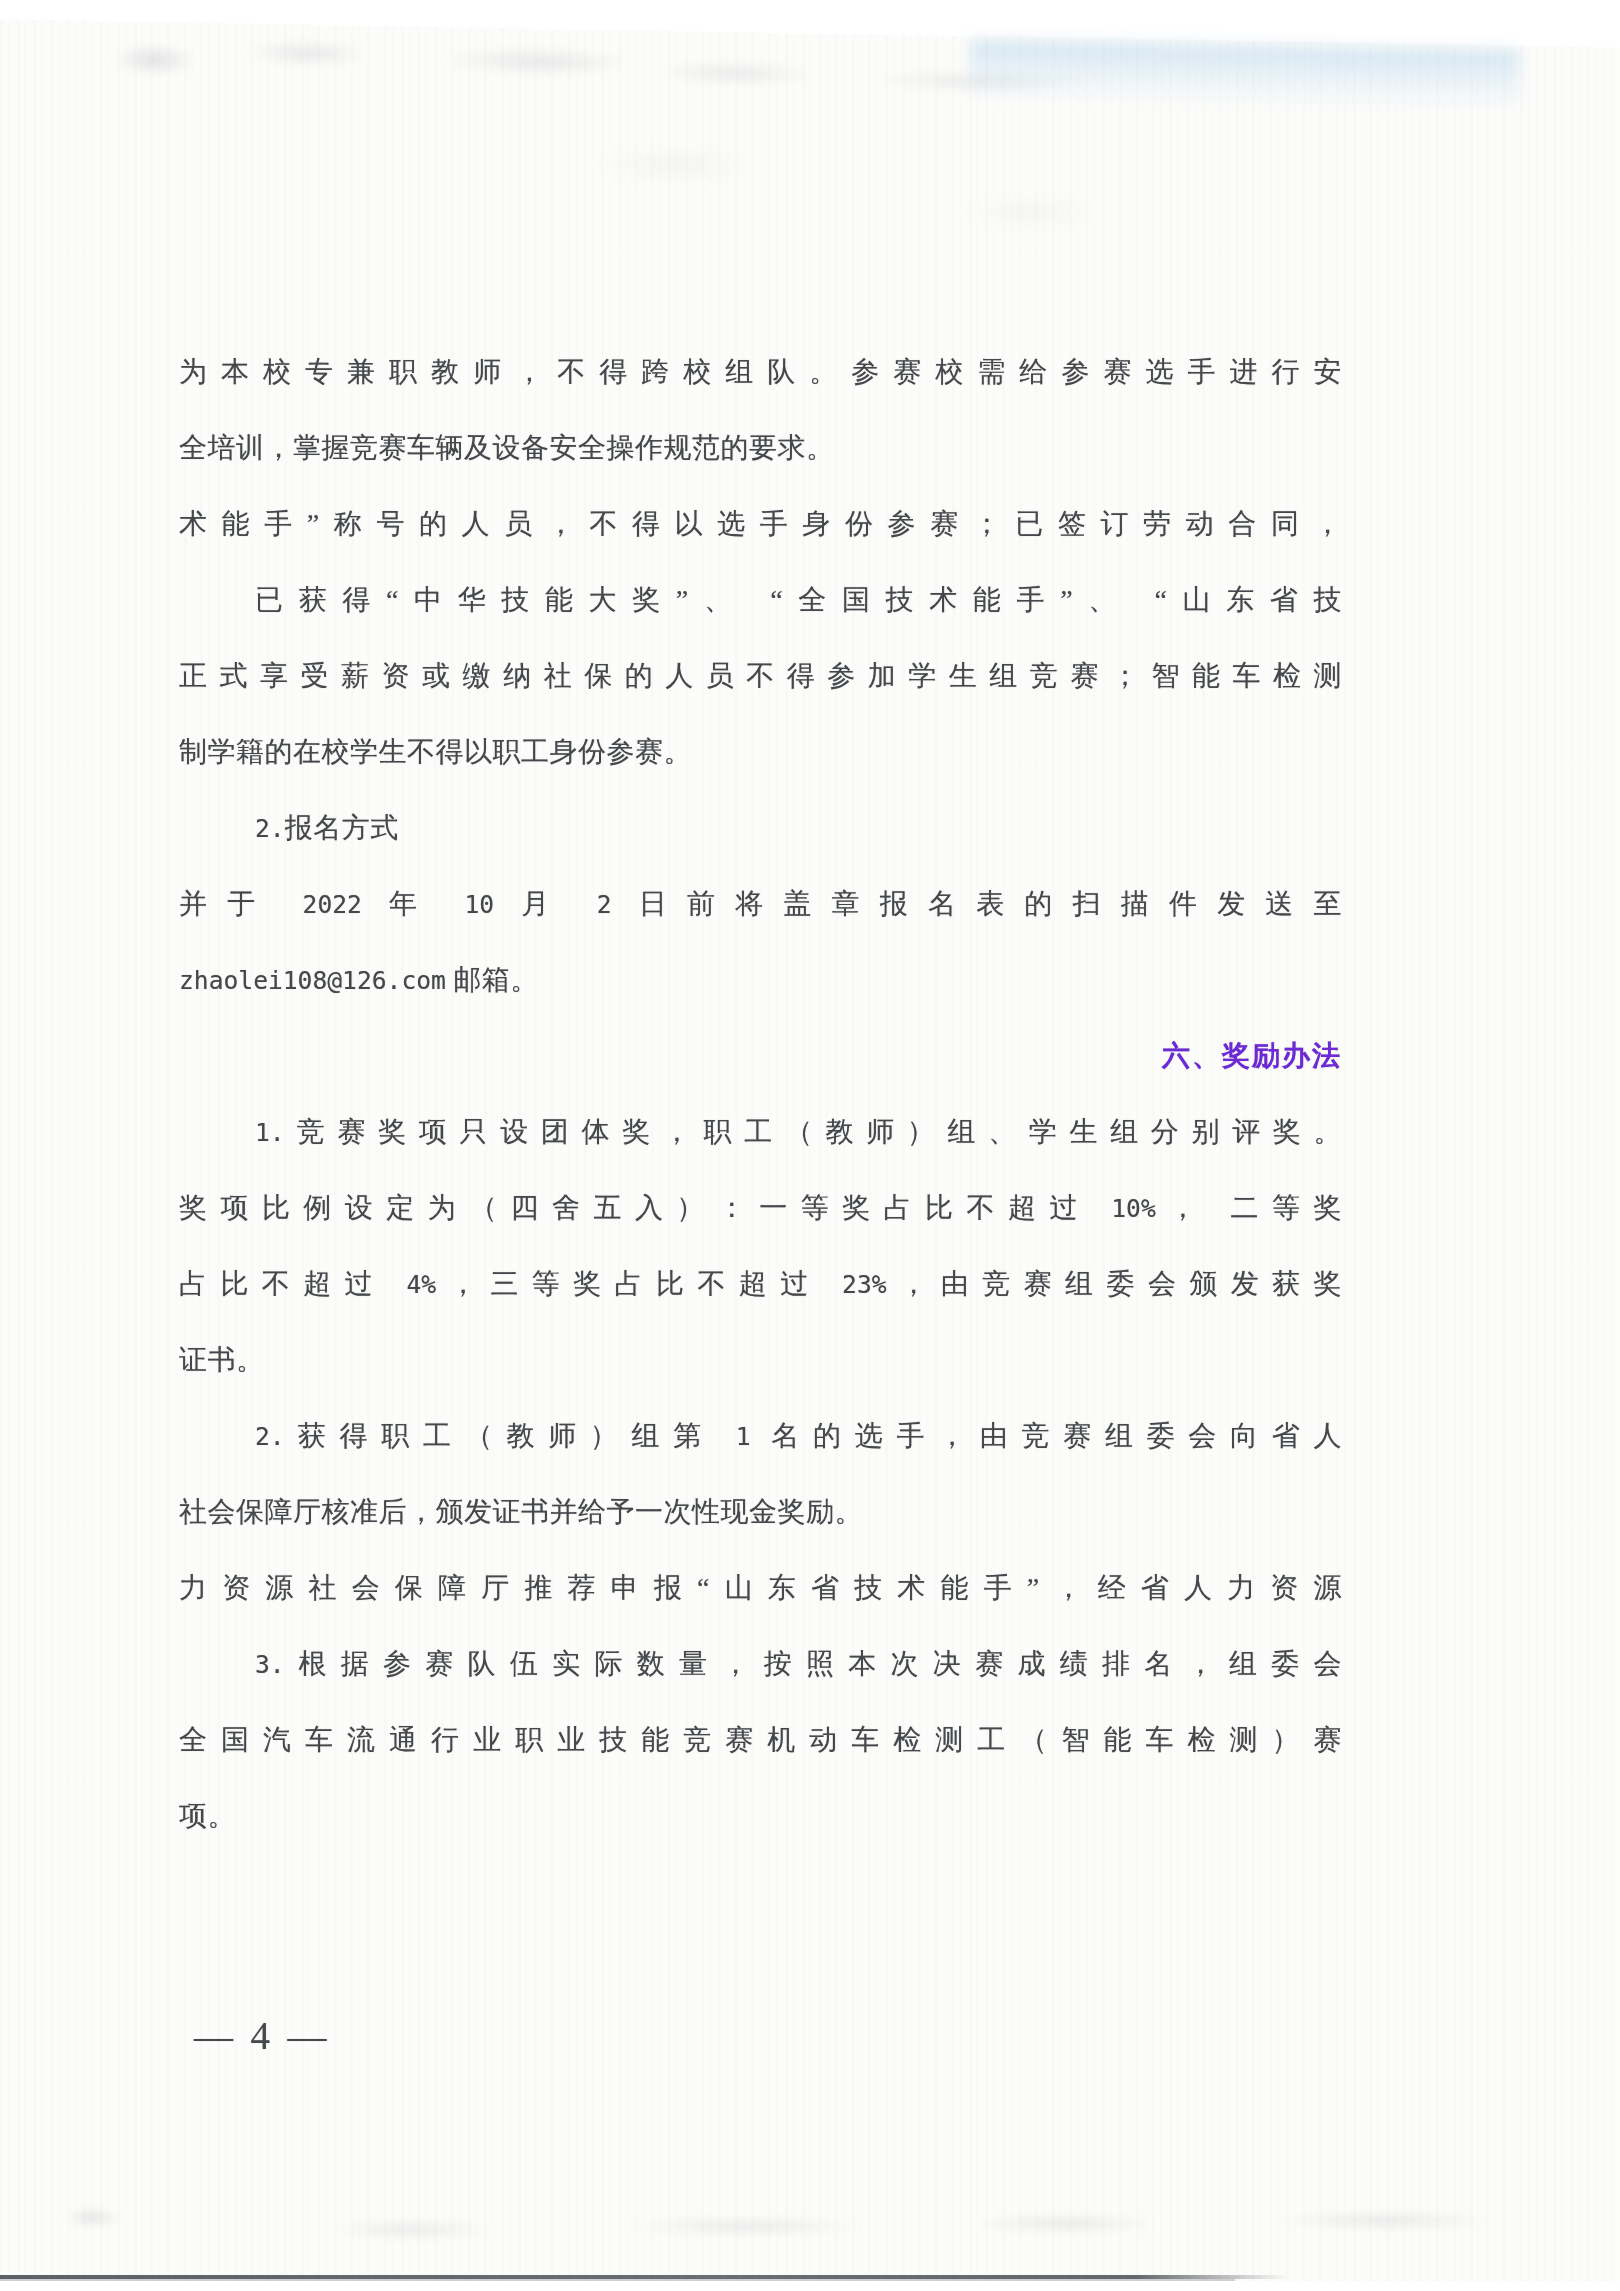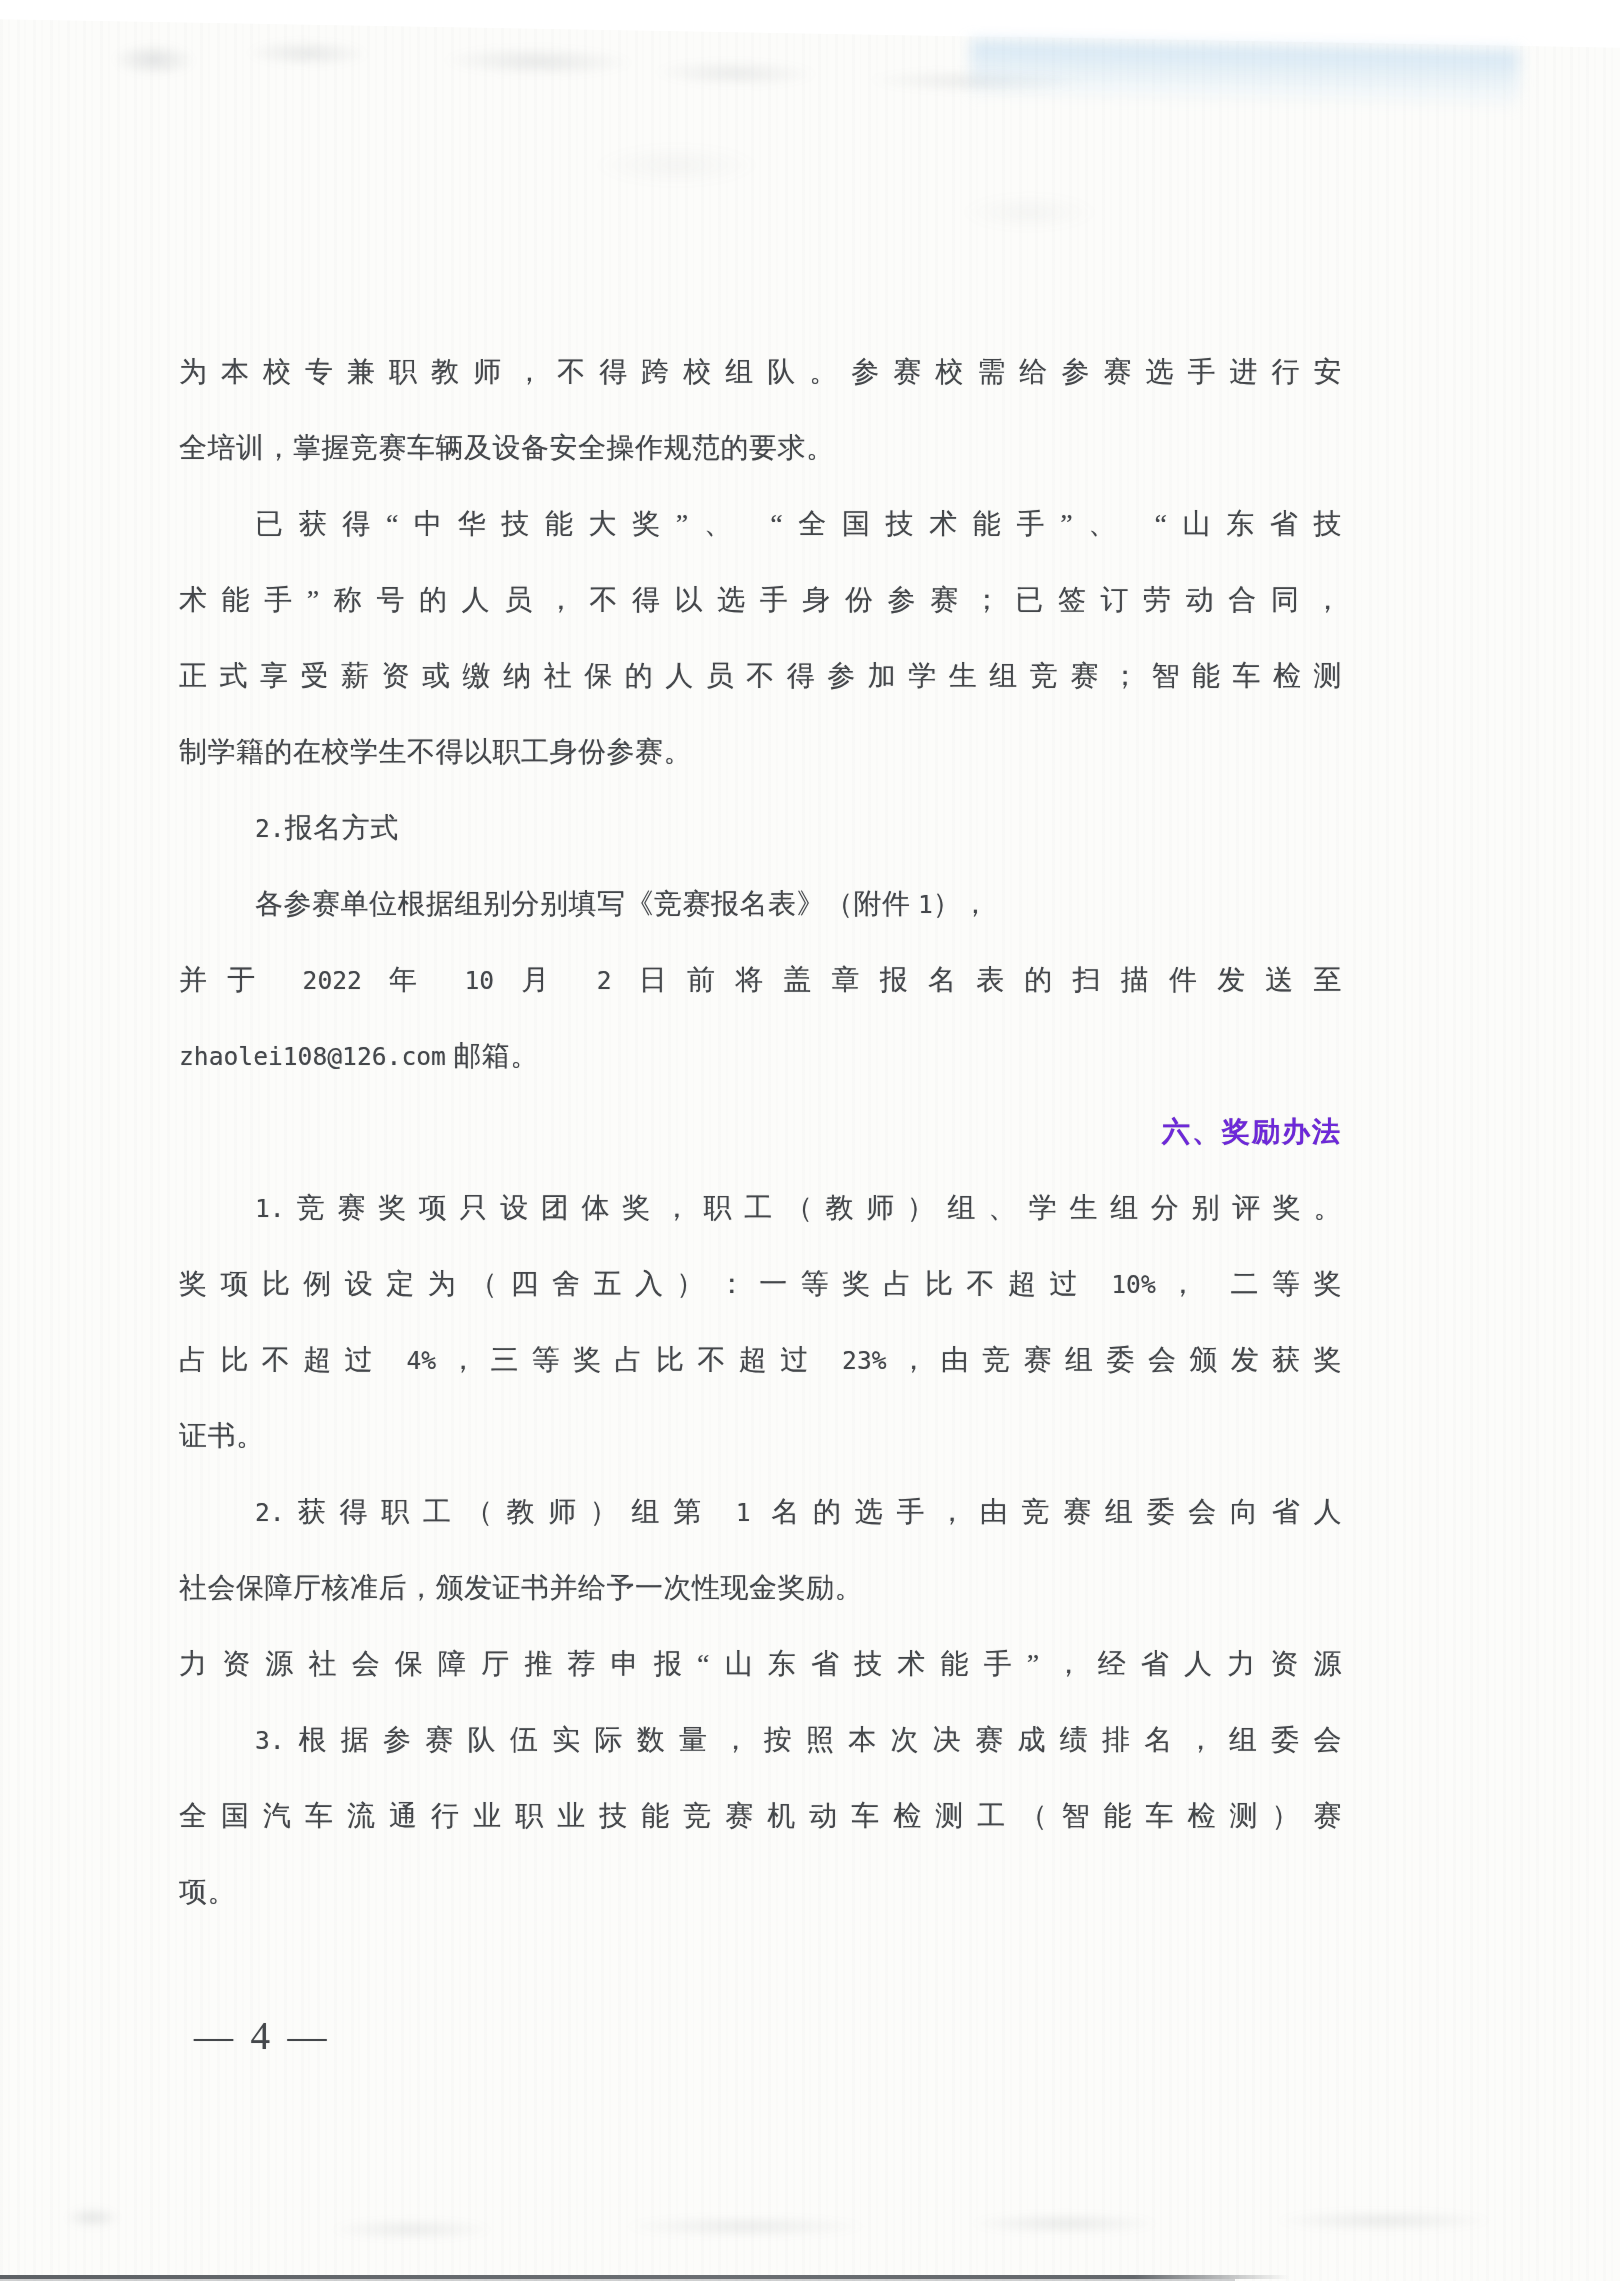--- a/index.html
+++ b/index.html
@@ -170,26 +170,25 @@
   <div class="paper-texture"></div>
   <div class="page-top-edge"></div>
   <div class="smudge-top"></div>
   <div class="smudge-top-right-blue"></div>
   <div class="smudge-mid-faint"></div>
   <div class="smudge-bottom"></div>
 
   <div class="text-block">
       <div class="line fill">为本校专兼职教师，不得跨校组队。参赛校需给参赛选手进行安</div>
       <div class="line">全培训，掌握竞赛车辆及设备安全操作规范的要求。</div>
+      <div class="line fill">术能手”称号的人员，不得以选手身份参赛；已签订劳动合同，</div>
       <div class="line indent fill">已获得“中华技能大奖”、 “全国技术能手”、 “山东省技</div>
-      <div class="line fill">术能手”称号的人员，不得以选手身份参赛；已签订劳动合同，</div>
       <div class="line fill">正式享受薪资或缴纳社保的人员不得参加学生组竞赛；智能车检测</div>
       <div class="line">制学籍的在校学生不得以职工身份参赛。</div>
       <div class="line indent"><span class="latin">2.</span>报名方式</div>
-      <div class="line indent">各参赛单位根据组别分别填写《竞赛报名表》（附件 <span class="latin">1</span>），</div>
       <div class="line fill">并于 <span class="latin">2022</span> 年 <span class="latin">10</span> 月 <span class="latin">2</span> 日前将盖章报名表的扫描件发送至</div>
       <div class="line"><span class="latin">zhaolei108@126.com</span> 邮箱。</div>
       <div class="line indent bold">六、奖励办法</div>
       <div class="line indent fill"><span class="latin">1.</span>竞赛奖项只设团体奖，职工（教师）组、学生组分别评奖。</div>
       <div class="line fill">奖项比例设定为（四舍五入）：一等奖占比不超过 <span class="latin">10%</span>， 二等奖</div>
       <div class="line fill">占比不超过 <span class="latin">4%</span>，三等奖占比不超过 <span class="latin">23%</span>，由竞赛组委会颁发获奖</div>
       <div class="line">证书。</div>
       <div class="line indent fill"><span class="latin">2.</span>获得职工（教师）组第 <span class="latin">1</span> 名的选手，由竞赛组委会向省人</div>
       <div class="line">社会保障厅核准后，颁发证书并给予一次性现金奖励。</div>
       <div class="line fill">力资源社会保障厅推荐申报“山东省技术能手”，经省人力资源</div>

